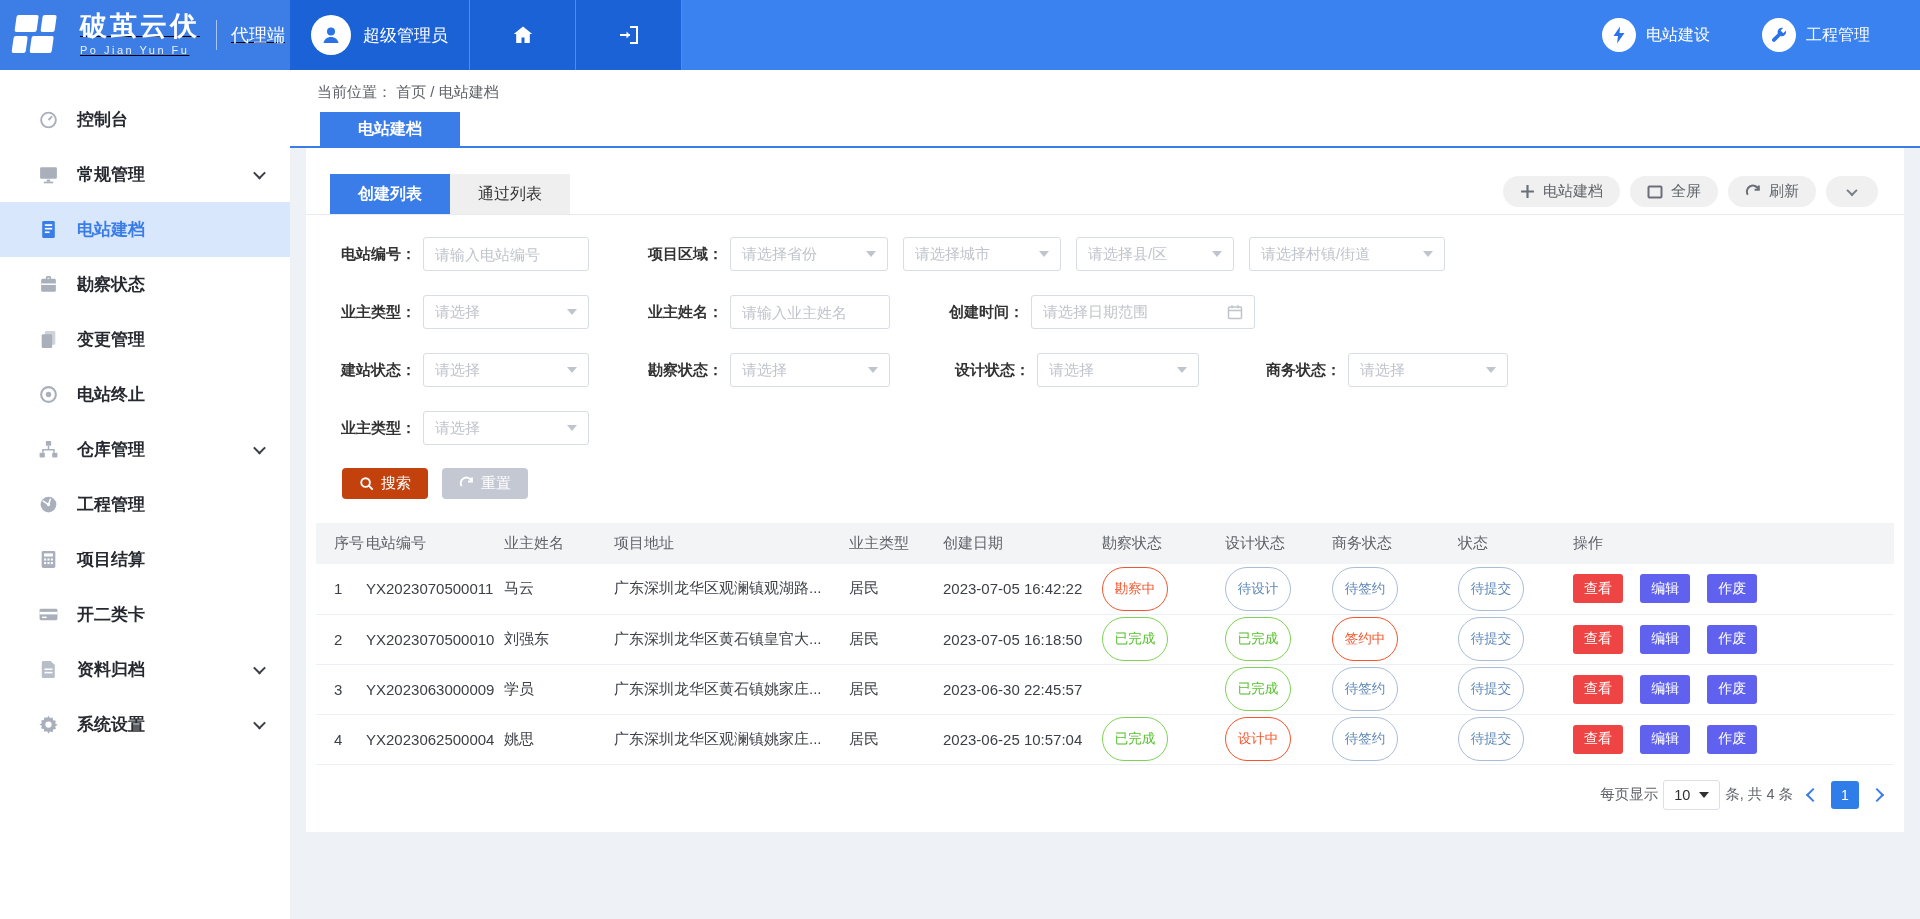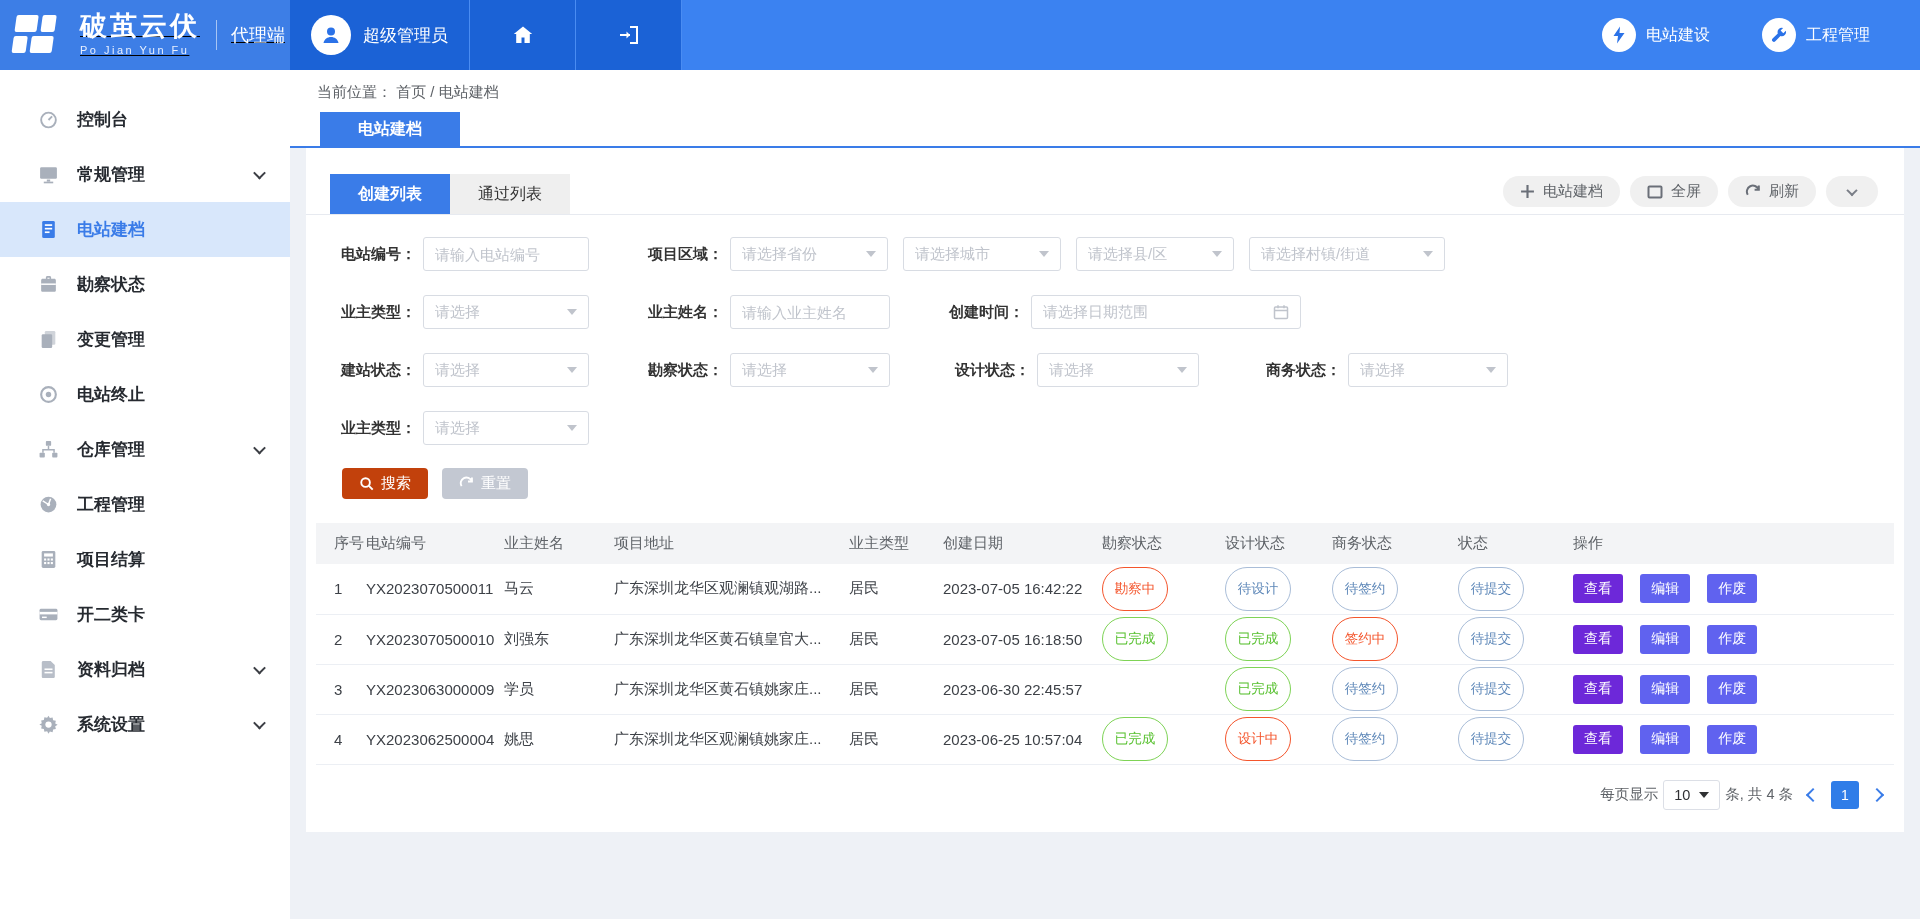--- a/index.html
+++ b/index.html
@@ -71,21 +71,21 @@
   .table-wrap { margin:24px 10px 0; }
   table { width:100%; border-collapse:collapse; table-layout:fixed; }
   thead th { background:#f3f4f6; height:41px; font-size:15px; color:#5f6368; font-weight:normal; text-align:left; }
   th.c-no, td.c-no { padding-left:18px; }
   tbody td { height:50px; border-bottom:1px solid #eceff4; font-size:15px; color:#3d4147; overflow:hidden; white-space:nowrap; }
   .st-pill { display:inline-block; min-width:66px; padding:12px 11px; border-radius:999px; border:1px solid; font-size:13.5px; text-align:center; }
   .st-progress { color:#f4552c; border-color:#f4552c; }
   .st-done { color:#56c02e; border-color:#7ed356; }
   .st-pending { color:#5d87b8; border-color:#a9bdd8; }
   .abtn { width:50px; height:29px; border:none; border-radius:3px; color:#fff; font-size:14px; margin-right:13px; cursor:pointer; }
-  .abtn.view { background:#6d28d9; }
+  .abtn.view { background:#ef4444; }
   .abtn.edit, .abtn.void { background:#6062ef; }
 
   
   .pager { display:flex; align-items:center; justify-content:flex-end; gap:5px; margin:15px 12px 0; font-size:14.5px; color:#5f6368; }
   .psel { height:30px; border:1px solid #dcdfe6; border-radius:3px; padding:0 10px; display:flex; align-items:center; gap:9px; color:#303133; cursor:pointer; background:#fff; }
   .psel .dark-caret { width:0; height:0; border-left:5px solid transparent; border-right:5px solid transparent; border-top:6px solid #303133; }
   .pg-chev { width:10px; height:10px; border-left:2px solid #3a7ce8; border-bottom:2px solid #3a7ce8; cursor:pointer; }
   .pg-chev.left  { transform:rotate(45deg);  margin:0 8px 0 10px; }
   .pg-chev.right { transform:rotate(-135deg); margin:0 10px 0 8px; }
   .pnum { width:28px; height:28px; border-radius:3px; background:#2f7de8; color:#fff; display:flex; align-items:center; justify-content:center; font-size:14px; cursor:pointer; }
@@ -329,21 +329,21 @@
           <span class="f-label">业主类型：</span>
           <span class="f-box" style="width:166px;">
               <span>请选择</span>
               <span class="caret"></span>
             </span>
           <span class="f-label gap">业主姓名：</span>
           <span class="f-box" style="width:160px;">
             <input placeholder="请输入业主姓名" style="">
           </span>
           <span class="f-label gap">创建时间：</span>
-          <span class="f-box" style="width:270px;">
+          <span class="f-box" style="width:224px;">
             <span>请选择日期范围</span>
             <svg style="margin-left:auto;" width="16" height="16" viewBox="0 0 16 16" fill="none" stroke="#c0c4cc" stroke-width="1.5">
                 <rect x="1.5" y="3" width="13" height="11.5" rx="1"></rect>
                 <path d="M1.5 6.5h13M5 1.2v3M11 1.2v3"></path>
               </svg>
           </span>
         </div>
         <div class="f-row">
           <span class="f-label">建站状态：</span>
           <span class="f-box" style="width:166px;">

